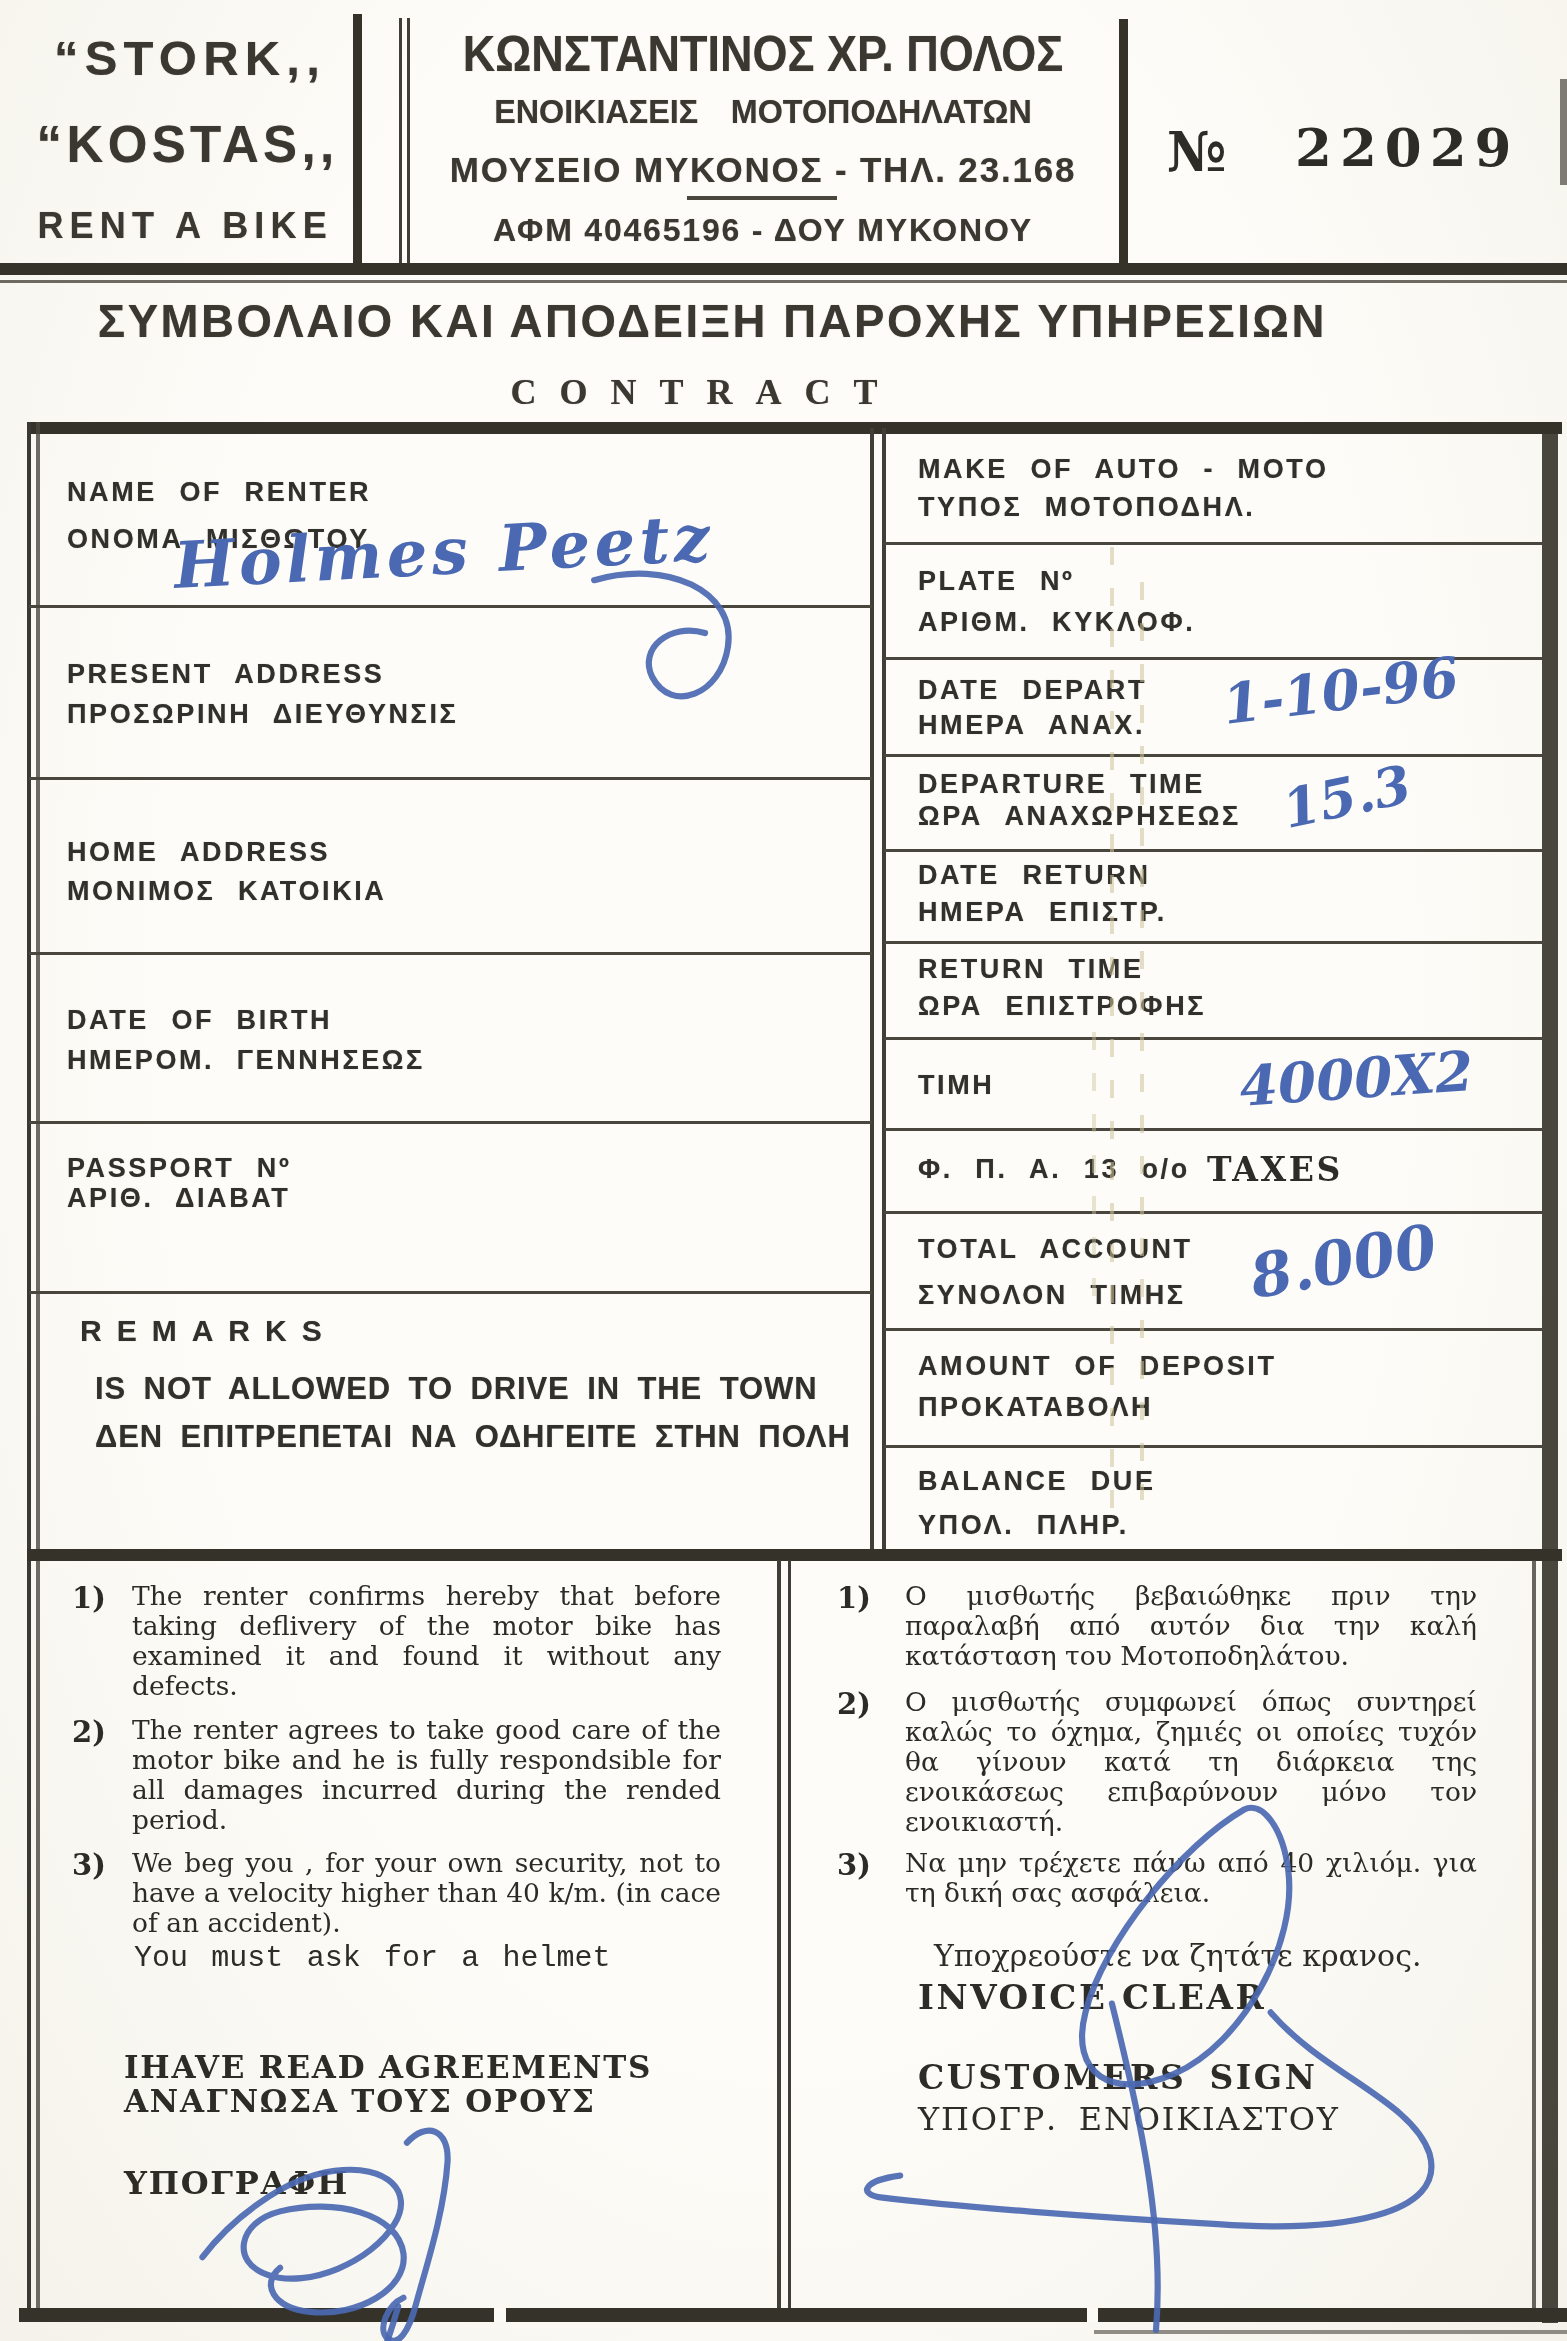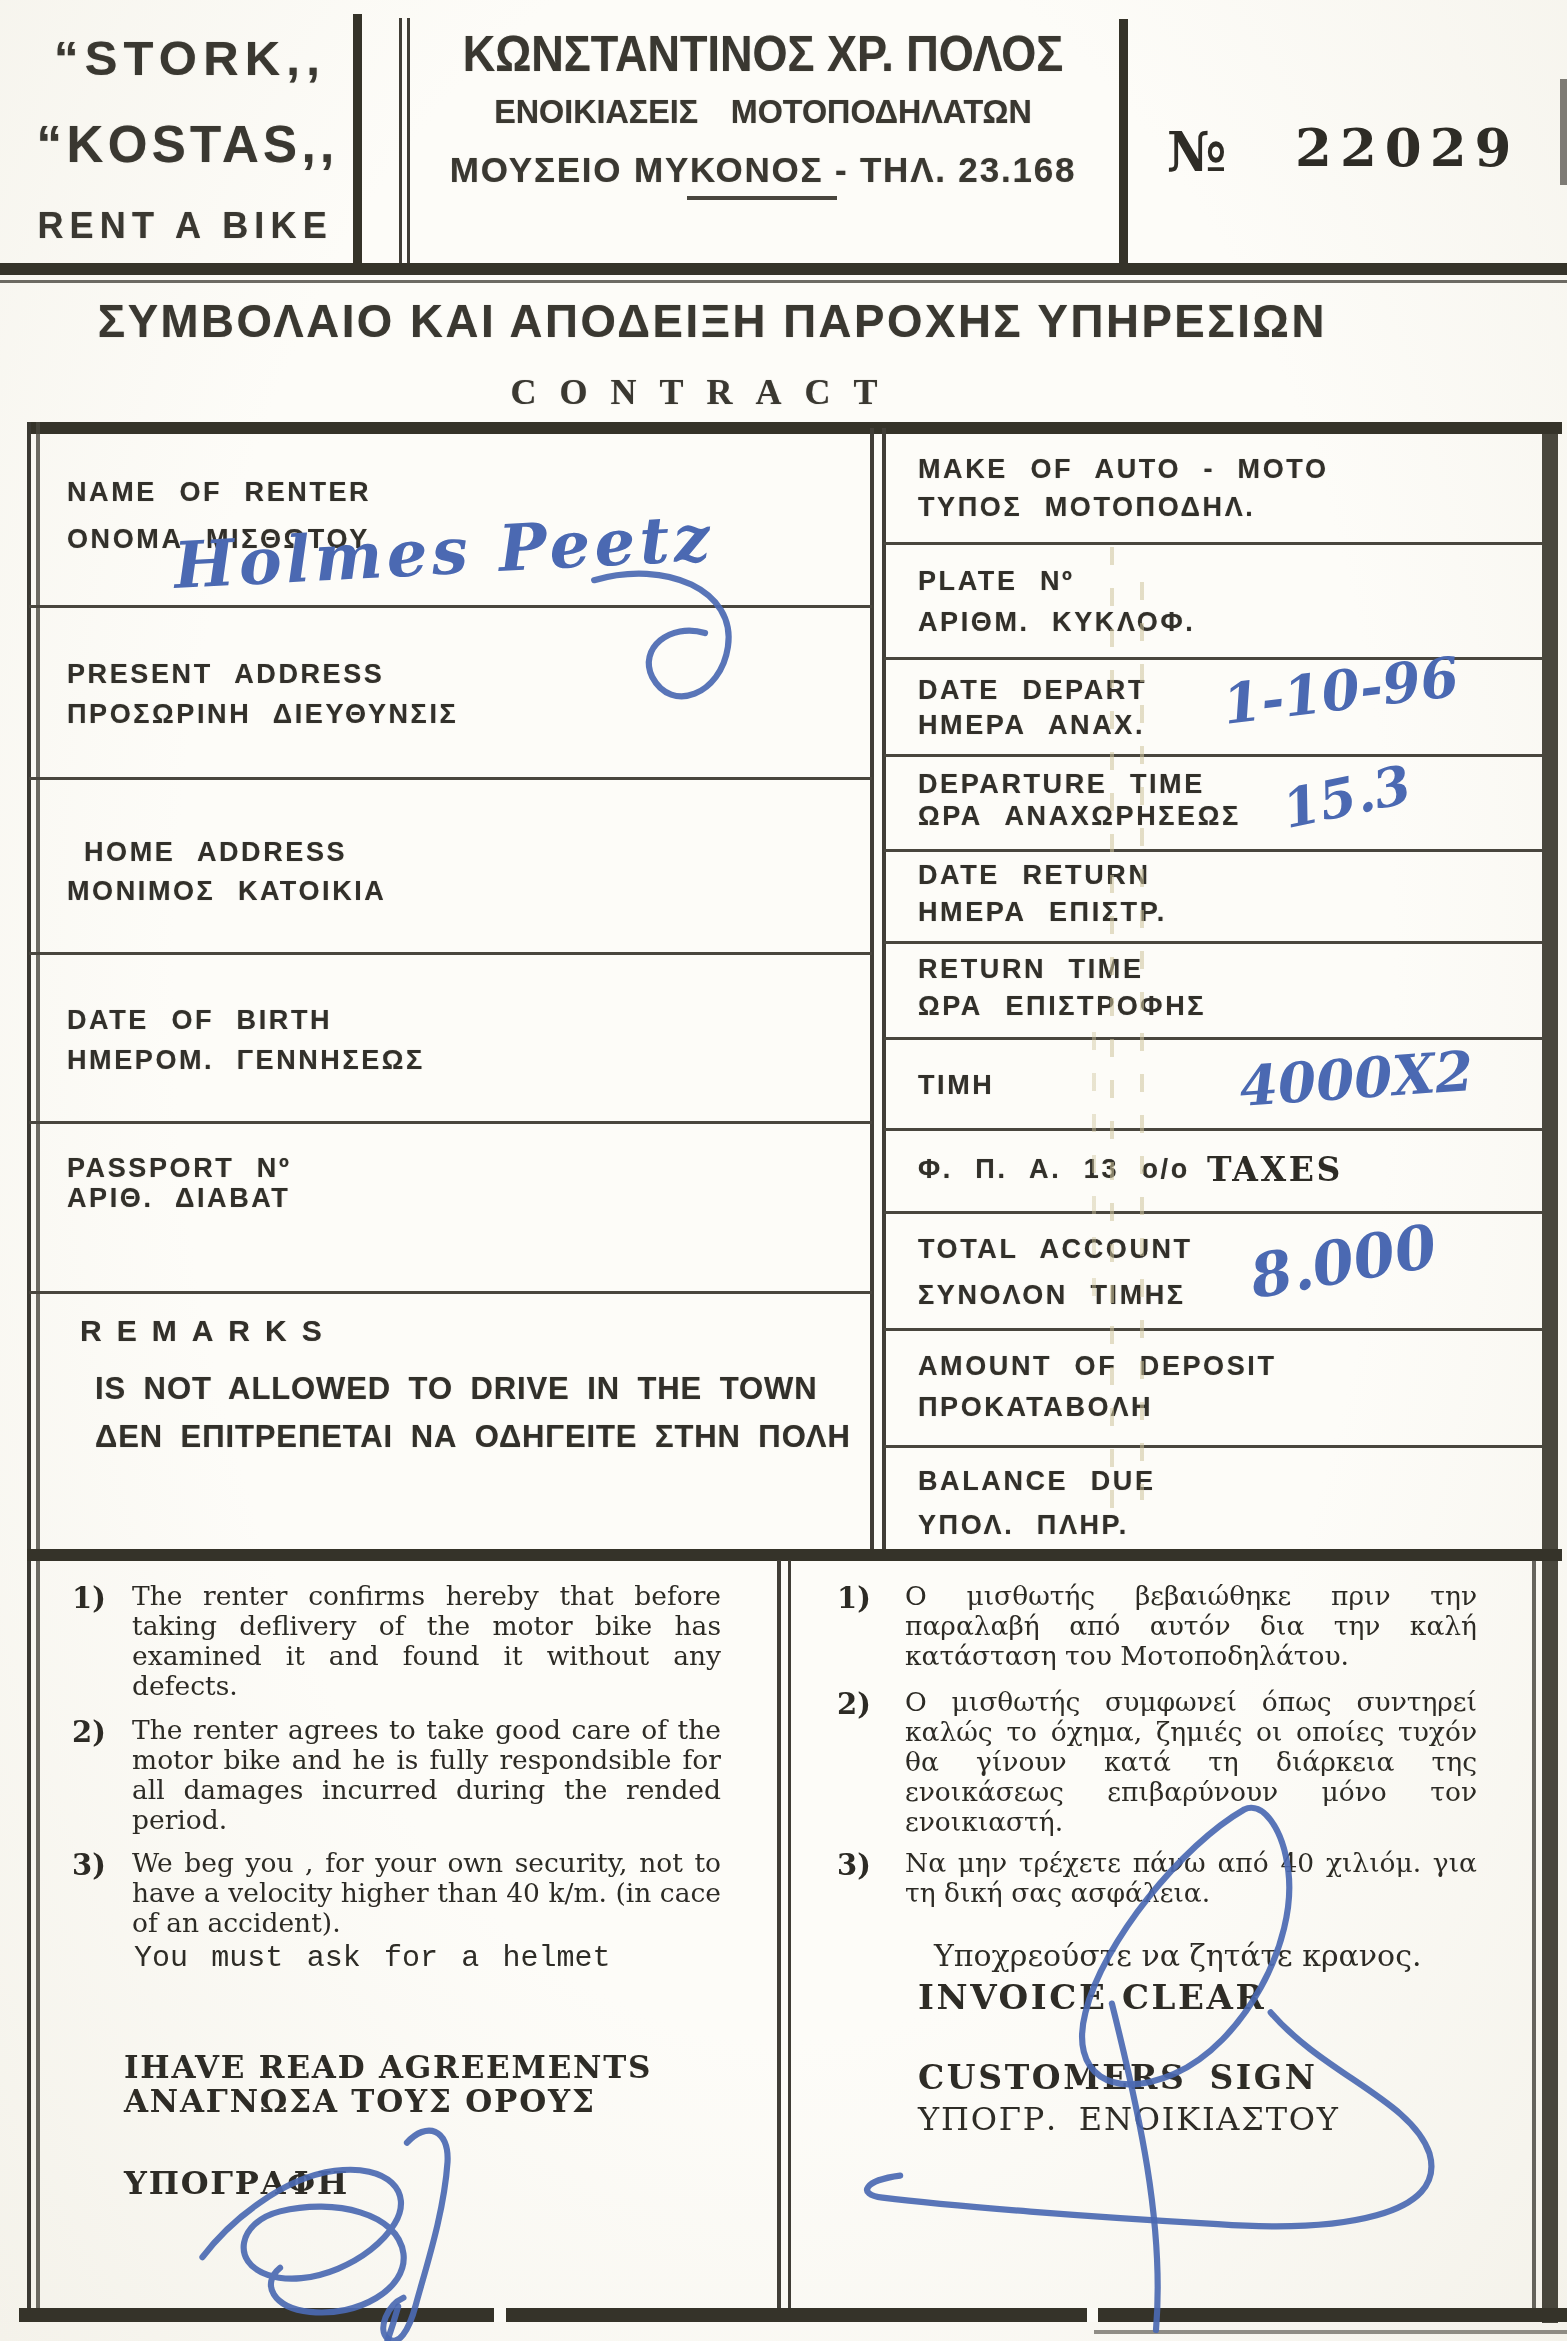--- a/index.html
+++ b/index.html
@@ -40,20 +40,21 @@
   <div class="hline" style="left:0px;top:280px;width:1567px;height:2.6px;opacity:.8;"></div>
 
   <div class="stamp center" style="left:26.5px;top:30px;width:327px;font-size:49px;letter-spacing:6.2px;">“STORK,,</div>
   <div class="stamp center" style="left:17.6px;top:115px;width:340px;font-size:51px;letter-spacing:4.4px;">“KOSTAS,,</div>
   <div class="stamp center" style="left:13.2px;top:205px;width:344px;font-size:36px;letter-spacing:6.2px;">RENT A BIKE</div>
 
   <div class="stamp center" style="left:410px;top:25px;width:706px;font-size:50px;transform:scaleX(.9);transform-origin:center;">ΚΩΝΣΤΑΝΤΙΝΟΣ ΧΡ. ΠΟΛΟΣ</div>
   <div class="stamp center" style="left:410px;top:92px;width:706px;font-size:34px;word-spacing:25px;transform:scaleX(.95);transform-origin:center;">ΕΝΟΙΚΙΑΣΕΙΣ ΜΟΤΟΠΟΔΗΛΑΤΩΝ</div>
   <div class="stamp center" style="left:410px;top:150px;width:706px;font-size:35px;letter-spacing:1.8px;font-weight:700;">ΜΟΥΣΕΙΟ ΜΥΚΟΝΟΣ - ΤΗΛ. 23.168</div>
   <div class="hline" style="left:687px;top:196px;width:150px;height:4.4px;"></div>
+  <div class="stamp center" style="left:410px;top:212px;width:706px;font-size:32px;letter-spacing:1.8px;">ΑΦΜ 40465196 - ΔΟΥ ΜΥΚΟΝΟΥ</div>
 
   <div class="ser" style="left:1167px;top:119px;font-size:55px;font-weight:700;">№</div>
   <div class="ser" style="left:1295px;top:116px;font-size:53px;font-weight:700;letter-spacing:8px;">22029</div>
 
   <div class="stamp center" style="left:79px;top:293px;width:1253px;font-size:47px;letter-spacing:2.6px;transform:scaleX(.97);transform-origin:center;">ΣΥΜΒΟΛΑΙΟ ΚΑΙ ΑΠΟΔΕΙΞΗ ΠΑΡΟΧΗΣ ΥΠΗΡΕΣΙΩΝ</div>
   <div class="stamp center" style="left:79px;top:371px;width:1253px;font-size:36px;letter-spacing:23px;font-family:Liberation Serif, serif;">CONTRACT</div>
 
   <div class="hline thick" style="left:26.5px;top:422px;width:1535px;height:11.5px;"></div>
   <div class="vline" style="left:26.5px;top:422px;width:4.4px;height:1888px;background:#3b3933;"></div>
   <div class="vline" style="left:36px;top:422px;width:3.5px;height:1888px;background:#4a473f;opacity:.8;"></div>
@@ -68,21 +69,21 @@
   <div class="hline" style="left:29px;top:605px;width:843px;"></div>
   <div class="hline" style="left:29px;top:777px;width:843px;"></div>
   <div class="hline" style="left:29px;top:952px;width:843px;"></div>
   <div class="hline" style="left:29px;top:1121px;width:843px;"></div>
   <div class="hline" style="left:29px;top:1291px;width:843px;"></div>
 
   <div class="lbl" style="left:67px;top:477px;">NAME OF RENTER</div>
   <div class="lbl" style="left:67px;top:524px;text-align:center;">ΟΝΟΜΑ ΜΙΣΘΩΤΟΥ</div>
   <div class="lbl" style="left:67px;top:659px;">PRESENT ADDRESS</div>
   <div class="lbl" style="left:67px;top:699px;">ΠΡΟΣΩΡΙΝΗ ΔΙΕΥΘΥΝΣΙΣ</div>
-  <div class="lbl" style="left:84px;top:837px;">HOME ADDRESS</div>
+  <div class="lbl" style="left:67px;top:837px;">HOME ADDRESS</div>
   <div class="lbl" style="left:67px;top:876px;">ΜΟΝΙΜΟΣ ΚΑΤΟΙΚΙΑ</div>
   <div class="lbl" style="left:67px;top:1005px;">DATE OF BIRTH</div>
   <div class="lbl" style="left:67px;top:1045px;">ΗΜΕΡΟΜ. ΓΕΝΝΗΣΕΩΣ</div>
   <div class="lbl" style="left:67px;top:1153px;">PASSPORT Nº</div>
   <div class="lbl" style="left:67px;top:1183px;">ΑΡΙΘ. ΔΙΑΒΑΤ</div>
 
   <div class="lbl" style="left:66px;top:1314px;font-size:30px;letter-spacing:15px;margin-left:14px;">REMARKS</div>
   <div class="lbl" style="left:95px;top:1371px;font-size:31px;letter-spacing:0.9px;word-spacing:8px;">IS NOT ALLOWED TO DRIVE IN THE TOWN</div>
   <div class="lbl" style="left:95px;top:1419px;font-size:31px;letter-spacing:0.9px;word-spacing:8px;">ΔΕΝ ΕΠΙΤΡΕΠΕΤΑΙ ΝΑ ΟΔΗΓΕΙΤΕ ΣΤΗΝ ΠΟΛΗ</div>
 

